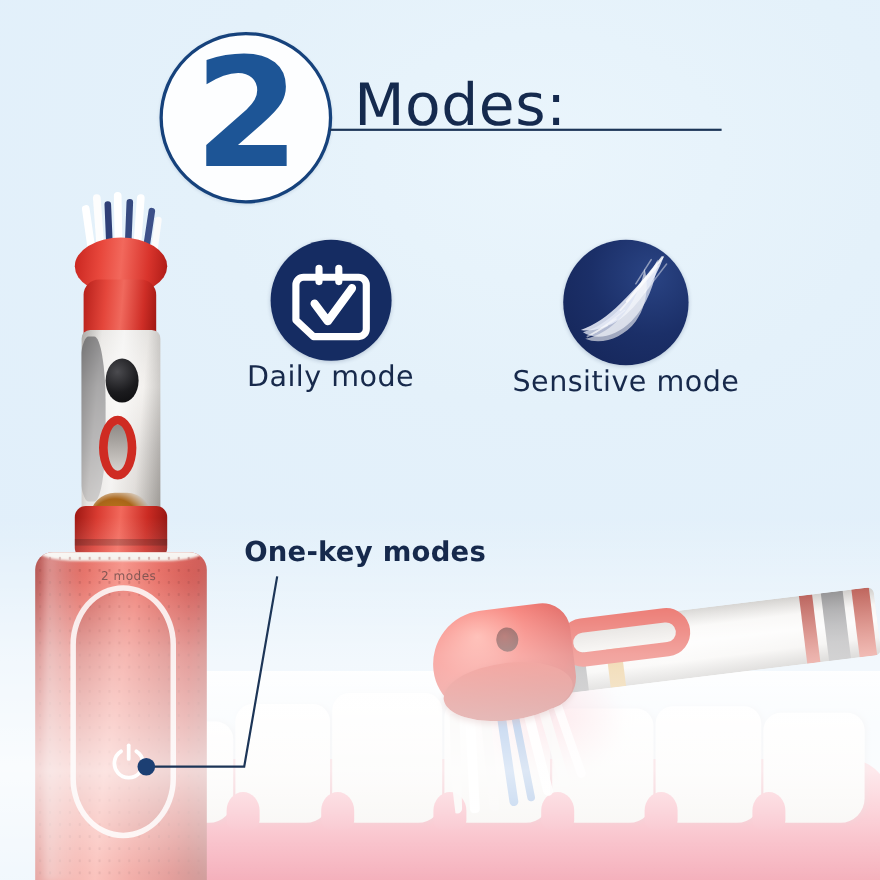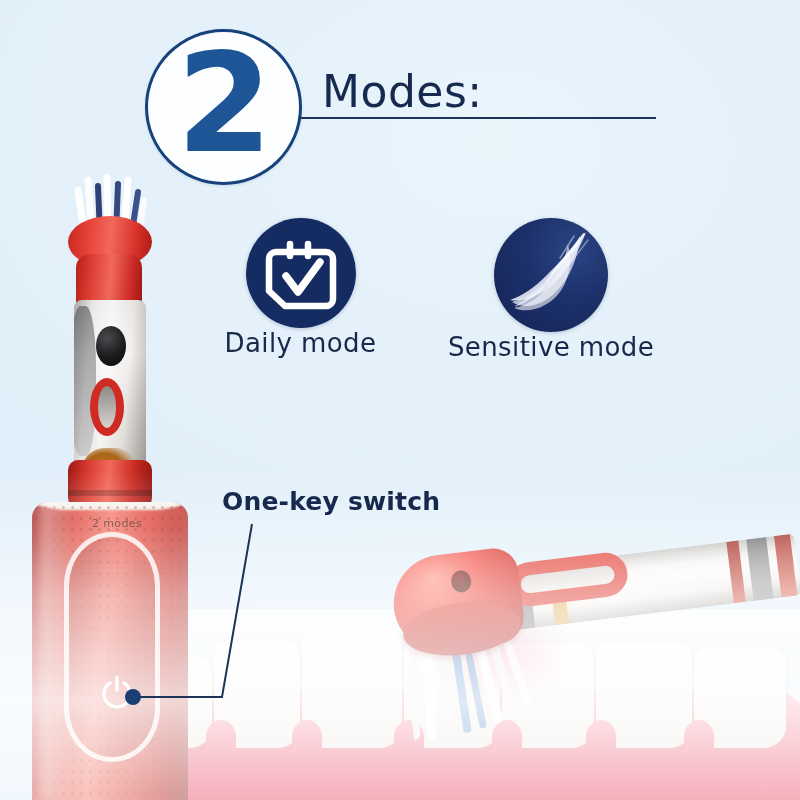--- a/index.html
+++ b/index.html
@@ -30,36 +30,36 @@
   .num-circle .digit{
     font-family:"DejaVu Sans", sans-serif;
     font-size:138px; font-weight:700;
     color:#1d5596;
     line-height:1; letter-spacing:-2px;
     transform:translateY(-3px);
   }
   .headline{
     position:absolute; left:322px; top:66px;
     font-family:"DejaVu Sans", sans-serif;
-    font-size:44px; font-weight:400;
+    font-size:53px; font-weight:400;
     color:#152a4e; letter-spacing:.5px;
   }
   .head-rule{
     position:absolute; left:300px; top:117px;
     width:356px; height:2px;
     background:#1c3557;
   }
 
   
   .mode{
     position:absolute;
     display:flex; flex-direction:column; align-items:center;
   }
   .mode-daily{ left:203px; top:218px; width:195px; }
-  .mode-sens { left:445px; top:218px; width:212px;text-align:center; }
+  .mode-sens { left:463px; top:218px; width:212px;text-align:center; }
 
   .mode-circle{
     width:110px; height:110px; border-radius:50%;
     position:relative; overflow:hidden;
     background:#152c62;
     box-shadow:0 1px 4px rgba(15,35,80,.22);
   }
   .mode-sens .mode-circle{
     width:114px; height:114px;
     background:
@@ -409,15 +409,15 @@
         </g>
       </svg>
     </div>
     <div class="mode-label">Sensitive mode</div>
   </div>
 
   <svg class="leader">
     <polyline points="133,697 222,697 252,524" fill="none" stroke="#1c3557" stroke-width="2"></polyline>
     <circle cx="133" cy="697" r="8" fill="#1c3f73"></circle>
   </svg>
-  <div class="callout-text">One-key switch</div>
+  <div class="callout-text">One-key modes</div>
 
 </div>
 
 </body></html>

